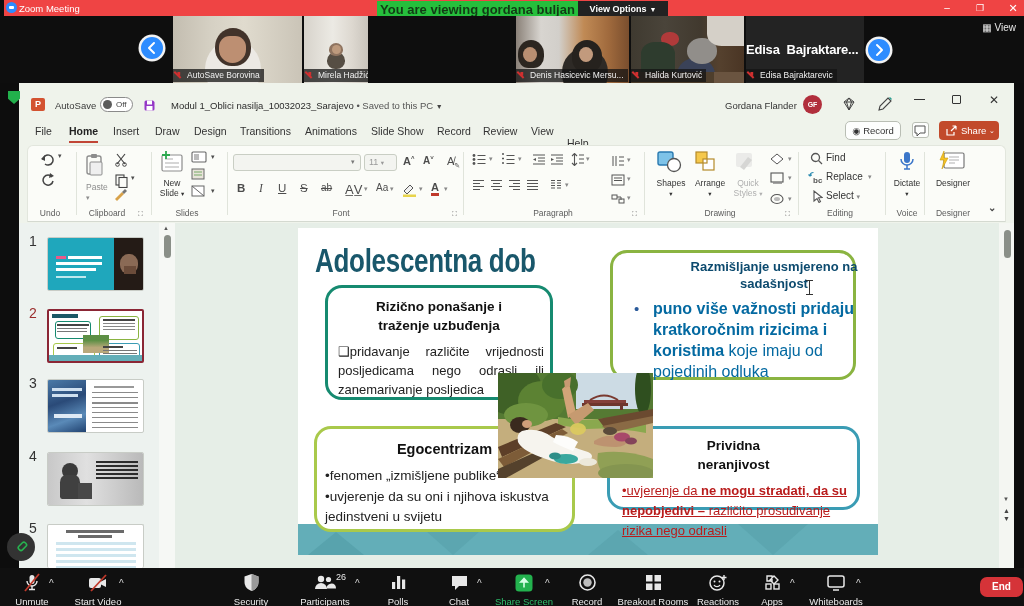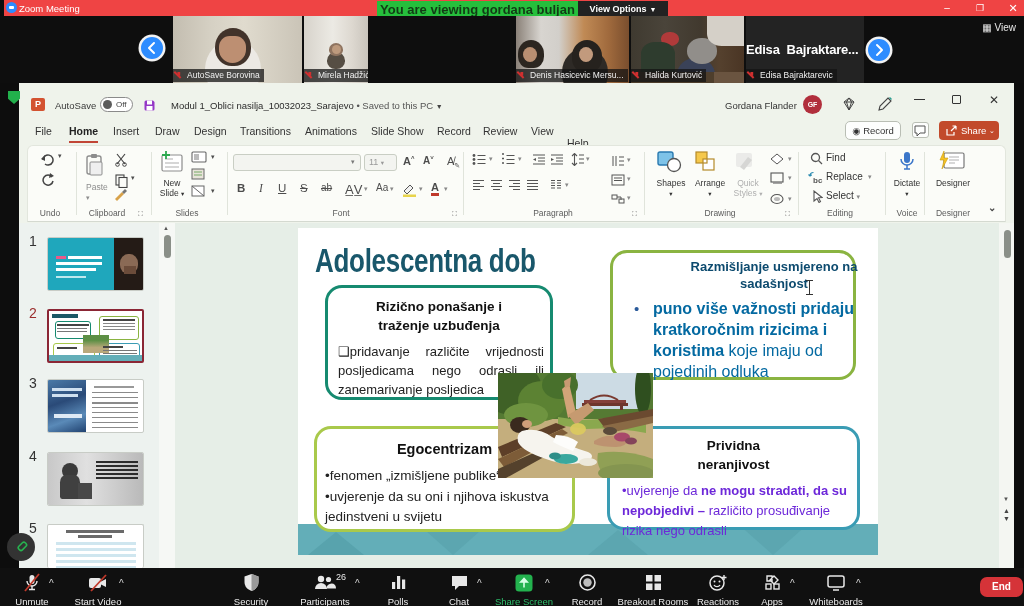--- a/index.html
+++ b/index.html
@@ -456,23 +456,23 @@
         </div>
         <div class="abs" style="left:312px;top:22px;width:246px;height:130px;border:3px solid #8ab441;border-radius:17px;background:#fff;">
           <div class="abs" style="left:0;top:6px;width:100%;text-align:center;font-weight:bold;font-size:13px;color:#0c4a6e;line-height:16.5px;margin-left:41px;">Razmišljanje usmjereno na<br>sadašnjost</div>
           <div class="abs" style="left:21px;top:47px;color:#2a5a9a;font-size:15px;">•</div>
           <div class="abs" style="left:40px;top:45px;width:202px;font-size:16px;color:#0369a1;line-height:21px;"><b>puno više važnosti pridaju kratkoročnim rizicima i koristima</b> koje imaju od pojedinih odluka</div>
         </div>
         <div class="abs" style="left:16px;top:198px;width:261px;height:106px;border:3px solid #a9c94b;border-radius:17px;background:#fff;">
           <div class="abs" style="left:0;top:12px;width:100%;text-align:center;font-weight:bold;font-size:14.5px;color:#111;">Egocentrizam</div>
           <div class="abs" style="left:8px;top:37px;width:248px;font-size:13.5px;color:#222;line-height:20.5px;">•fenomen „izmišljene publike“<br>•uvjerenje da su oni i njihova iskustva jedinstveni u svijetu</div>
         </div>
-        <div class="abs" style="left:309px;top:198px;width:253px;height:104px;border:3px solid #3a9cb4;border-radius:17px;background:#fff;">
+        <div class="abs" style="left:309px;top:198px;width:253px;height:84px;border:3px solid #3a9cb4;border-radius:17px;background:#fff;">
           <div class="abs" style="left:0;top:7px;width:100%;text-align:center;font-weight:bold;font-size:13.5px;color:#111;line-height:19px;">Prividna<br>neranjivost</div>
-          <div class="abs" style="left:12px;top:52px;width:228px;font-size:13px;color:#6d28d9;line-height:20px;">•uvjerenje da <b>ne mogu stradati, da su nepobjedivi –</b> različito prosuđivanje rizika nego odrasli</div>
+          <div class="abs" style="left:12px;top:52px;width:228px;font-size:13px;color:#b91c1c;line-height:20px;text-decoration:underline;">•uvjerenje da <b>ne mogu stradati, da su nepobjedivi –</b> različito prosuđivanje rizika nego odrasli</div>
         </div>
         <svg class="abs" style="left:200px;top:145px;" width="155" height="105" viewBox="0 0 155 105">
           <rect width="155" height="105" fill="#c4ae7d"></rect>
           <rect x="0" y="0" width="155" height="46" fill="#557a33"></rect>
           <rect x="78" y="0" width="64" height="36" fill="#ccdbe4"></rect>
           <rect x="86" y="27" width="42" height="4" fill="#84403a"></rect>
           <rect x="84" y="30" width="46" height="3" fill="#6e352c"></rect>
               <path d="M92 27 q14 -9 28 0" fill="none" stroke="#7a3a30" stroke-width="2"></path>
               <rect x="88" y="33" width="3" height="4" fill="#6e352c"></rect>
               <rect x="122" y="33" width="3" height="4" fill="#6e352c"></rect>

